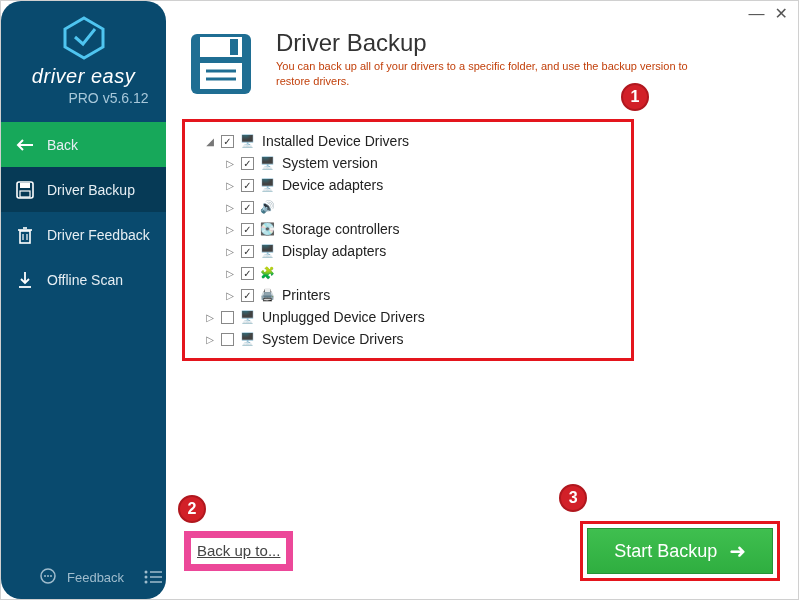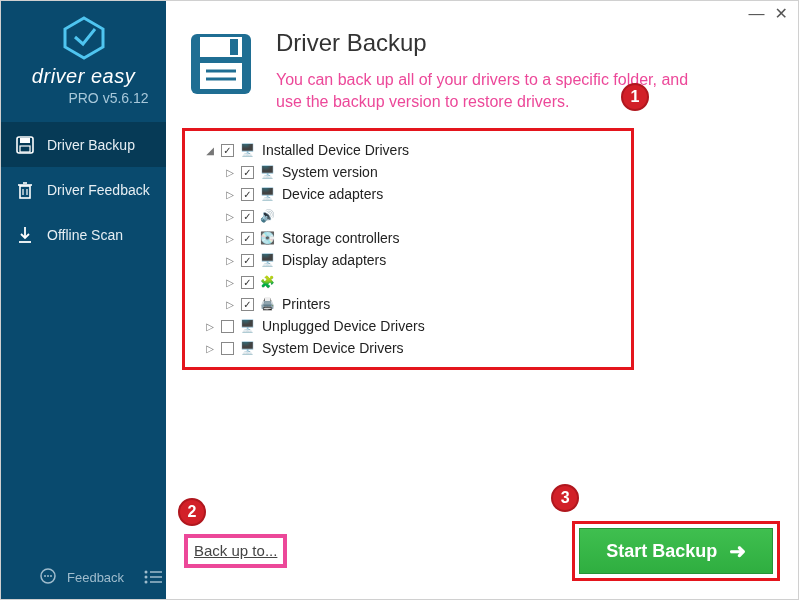--- a/index.html
+++ b/index.html
@@ -1,76 +1,85 @@
 <!DOCTYPE html>
 <html><head>
 <meta charset="utf-8">
 <style>
   * { box-sizing: border-box; margin: 0; padding: 0; }
   html, body { width: 799px; height: 600px; font-family: "Segoe UI", Arial, sans-serif; overflow: hidden; background: #fff; }
   .app { display: flex; width: 799px; height: 600px; border: 1px solid #d0d0d0; }
   
-  .sidebar { width: 165px; background: #094a6e; color: #fff; display: flex; flex-direction: column; }
+  .sidebar { width: 165px; background: #094a6e; color: #fff; display: flex; flex-direction: column; border-radius: 20px; }
   .logo-area { display: flex; flex-direction: column; align-items: center; padding: 14px 0 10px; }
   .logo-icon svg { display:block; }
   .logo-text { font-size: 20px; font-weight: 300; letter-spacing: 0.5px; margin-top: 4px; font-style: italic; }
   .logo-version { font-size: 14px; color: #a8c8da; margin-top: 2px; align-self: center; padding-left: 50px;}
   .nav { display: flex; flex-direction: column; margin-top: 6px; }
   .nav-item { display: flex; align-items: center; height: 45px; padding: 0 14px; cursor: pointer; gap: 12px; font-size: 14px; color: #e6eef3; }
   .nav-item.back { background: #17a85a; }
   .nav-item.active { background: #063a56; }
   .nav-icon { width: 20px; height: 20px; display:flex; align-items:center; justify-content:center; }
   .sidebar-bottom { margin-top: auto; display:flex; align-items:center; padding: 12px 14px; gap: 10px; color:#9fbccd; font-size: 13px; margin-left: 24px;}
   .sidebar-bottom .spacer { flex:1; }
   
   .main { flex: 1; background: #fff; position: relative; display:flex; flex-direction:column; }
   .titlebar { height: 22px; display:flex; justify-content:flex-end; align-items:center; gap: 10px; padding: 4px 10px 0 0; color:#555;}
   .titlebar span { cursor: pointer; font-size: 16px; line-height: 1; }
   .header { display:flex; padding: 6px 20px 10px 20px; gap: 20px; align-items:flex-start;}
   .header-icon { flex-shrink:0; }
   .header-texts { display:flex; flex-direction:column; }
   .header-title { font-size: 24px; color:#333; font-weight: 400; }
-  .header-sub { font-size: 16px; color:#ec4899; margin-top: 12px; max-width: 430px; line-height: 1.35;}
+  .header-sub { font-size: 11px; color:#c2410c; margin-top: 2px; max-width: 430px; line-height: 1.35;}
   
   .tree-wrap { margin: 6px 0 0 16px; border: 3px solid #e4151d; padding: 8px 20px 8px 6px; width: 452px; position: relative;}
   .tree { font-size: 14px; color:#222; }
   .tree-row { display:flex; align-items:center; height: 22px; gap: 6px;}
   .expander { width: 10px; font-size: 10px; color:#777; display:inline-flex; justify-content:center; cursor:pointer;}
   .indent-1 { padding-left: 14px; }
   .indent-2 { padding-left: 34px; }
   .chk { width: 13px; height:13px; border:1px solid #888; background:#fff; display:inline-flex; align-items:center; justify-content:center; font-size:10px; color:#333; cursor:pointer;}
   .chk.checked::after { content:"✓"; }
   .dev-icon { width:16px; height:16px; display:inline-flex; align-items:center; justify-content:center; font-size:12px; }
   
   .badge { position:absolute; width:28px; height:28px; border-radius:50%; background:#d22028; color:#fff; font-weight:700; font-size:16px; display:flex; align-items:center; justify-content:center; border:2px solid #b0171e;}
   
   .footer { margin-top:auto; display:flex; align-items:center; padding: 0 18px 18px 18px; }
-  .backupto-wrap { border: 4px solid #ec4899; padding: 4px 6px; position: relative;}
+  .backupto-wrap { border: 7px solid #ec4899; padding: 4px 6px; position: relative;}
   .backupto { font-size: 15px; color:#444; text-decoration: underline; cursor:pointer; }
   .start-wrap { margin-left:auto; border: 3px solid #e4151d; padding: 4px; position: relative;}
-  .start-btn { background: linear-gradient(#3fbf4f,#2fae40); border:1px solid #279238; color:#fff; font-size: 18px; font-weight:700; padding: 10px 26px; display:flex; align-items:center; gap:12px; cursor:pointer;}
+  .start-btn { background: linear-gradient(#3fbf4f,#2fae40); border:1px solid #279238; color:#fff; font-size: 18px; font-weight:400; padding: 10px 26px; display:flex; align-items:center; gap:12px; cursor:pointer;}
   .start-btn .arrow { font-size:20px; }
 </style>
 </head>
 <body>
 
 <div class="app">
 
   <div class="sidebar">
     <div class="logo-area">
       <span class="logo-icon">
         <svg width="46" height="46" viewBox="0 0 46 46">
             <polygon points="23,3 42,14 42,32 23,43 4,32 4,14" fill="none" stroke="#4fc5f0" stroke-width="3"></polygon>
             <polyline points="14,22 22,29 34,14" fill="none" stroke="#4fc5f0" stroke-width="3"></polyline>
           </svg>
       </span>
       <div class="logo-text">driver easy</div>
       <div class="logo-version">PRO v5.6.12</div>
     </div>
     <div class="nav">
+      <div class="nav-item back">
+        <span class="nav-icon">
+            <svg width="18" height="14">
+              <line x1="17" y1="7" x2="2" y2="7" stroke="#fff" stroke-width="2"></line>
+              <polyline points="7,2 2,7 7,12" fill="none" stroke="#fff" stroke-width="2"></polyline>
+            </svg>
+          </span>
+        <span>Back</span>
+      </div>
       <div class="nav-item active">
         <span class="nav-icon">
             <svg width="18" height="18">
               <rect x="1" y="1" width="16" height="16" rx="2" fill="none" stroke="#fff" stroke-width="1.6"></rect>
               <rect x="4" y="2" width="10" height="5" fill="#fff"></rect>
               <rect x="4" y="10" width="10" height="6" fill="none" stroke="#fff" stroke-width="1.2"></rect>
             </svg>
           </span>
         <span>Driver Backup</span>
       </div>

